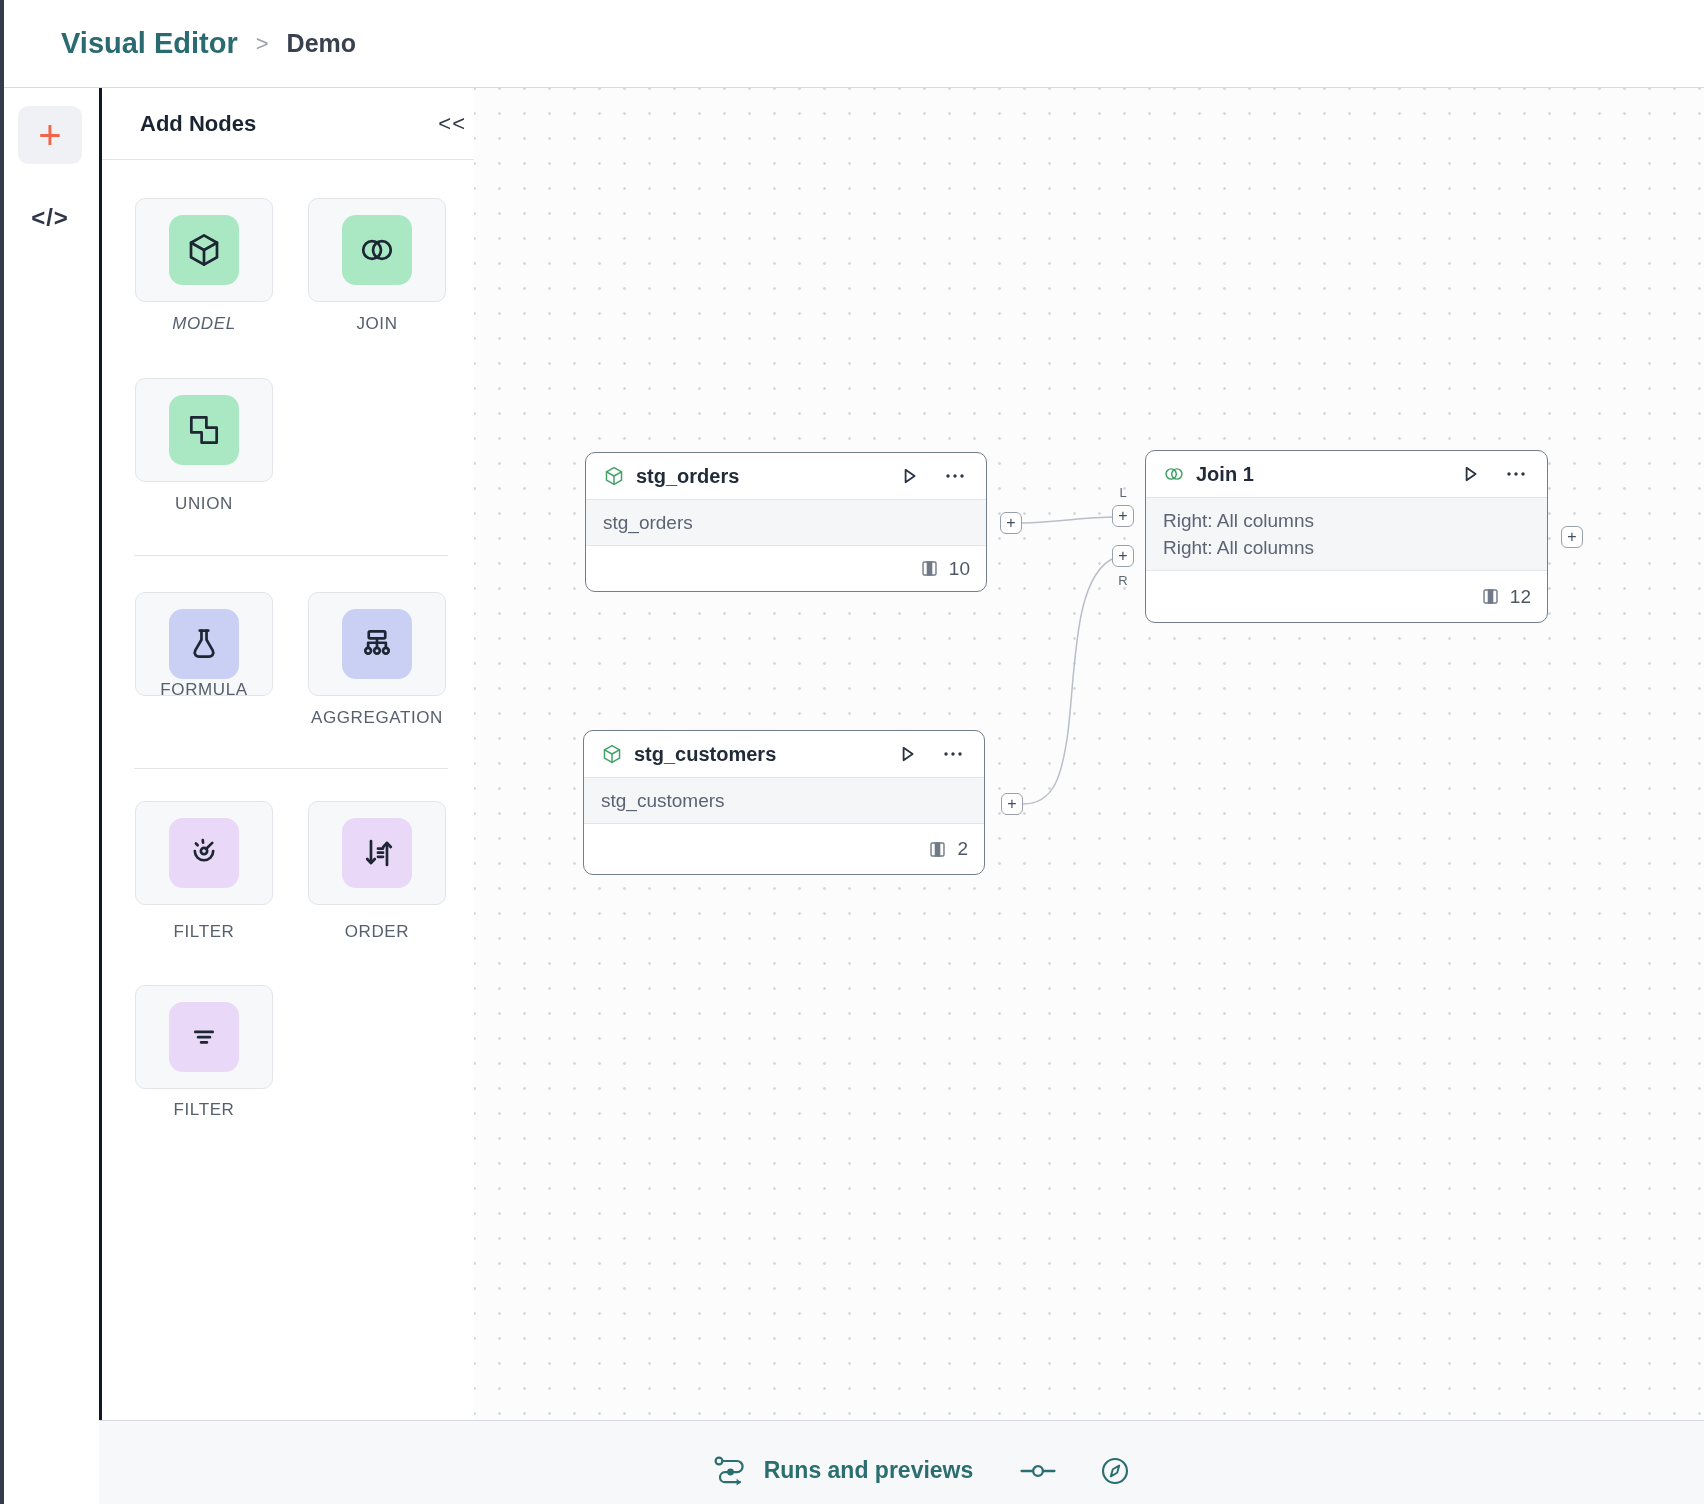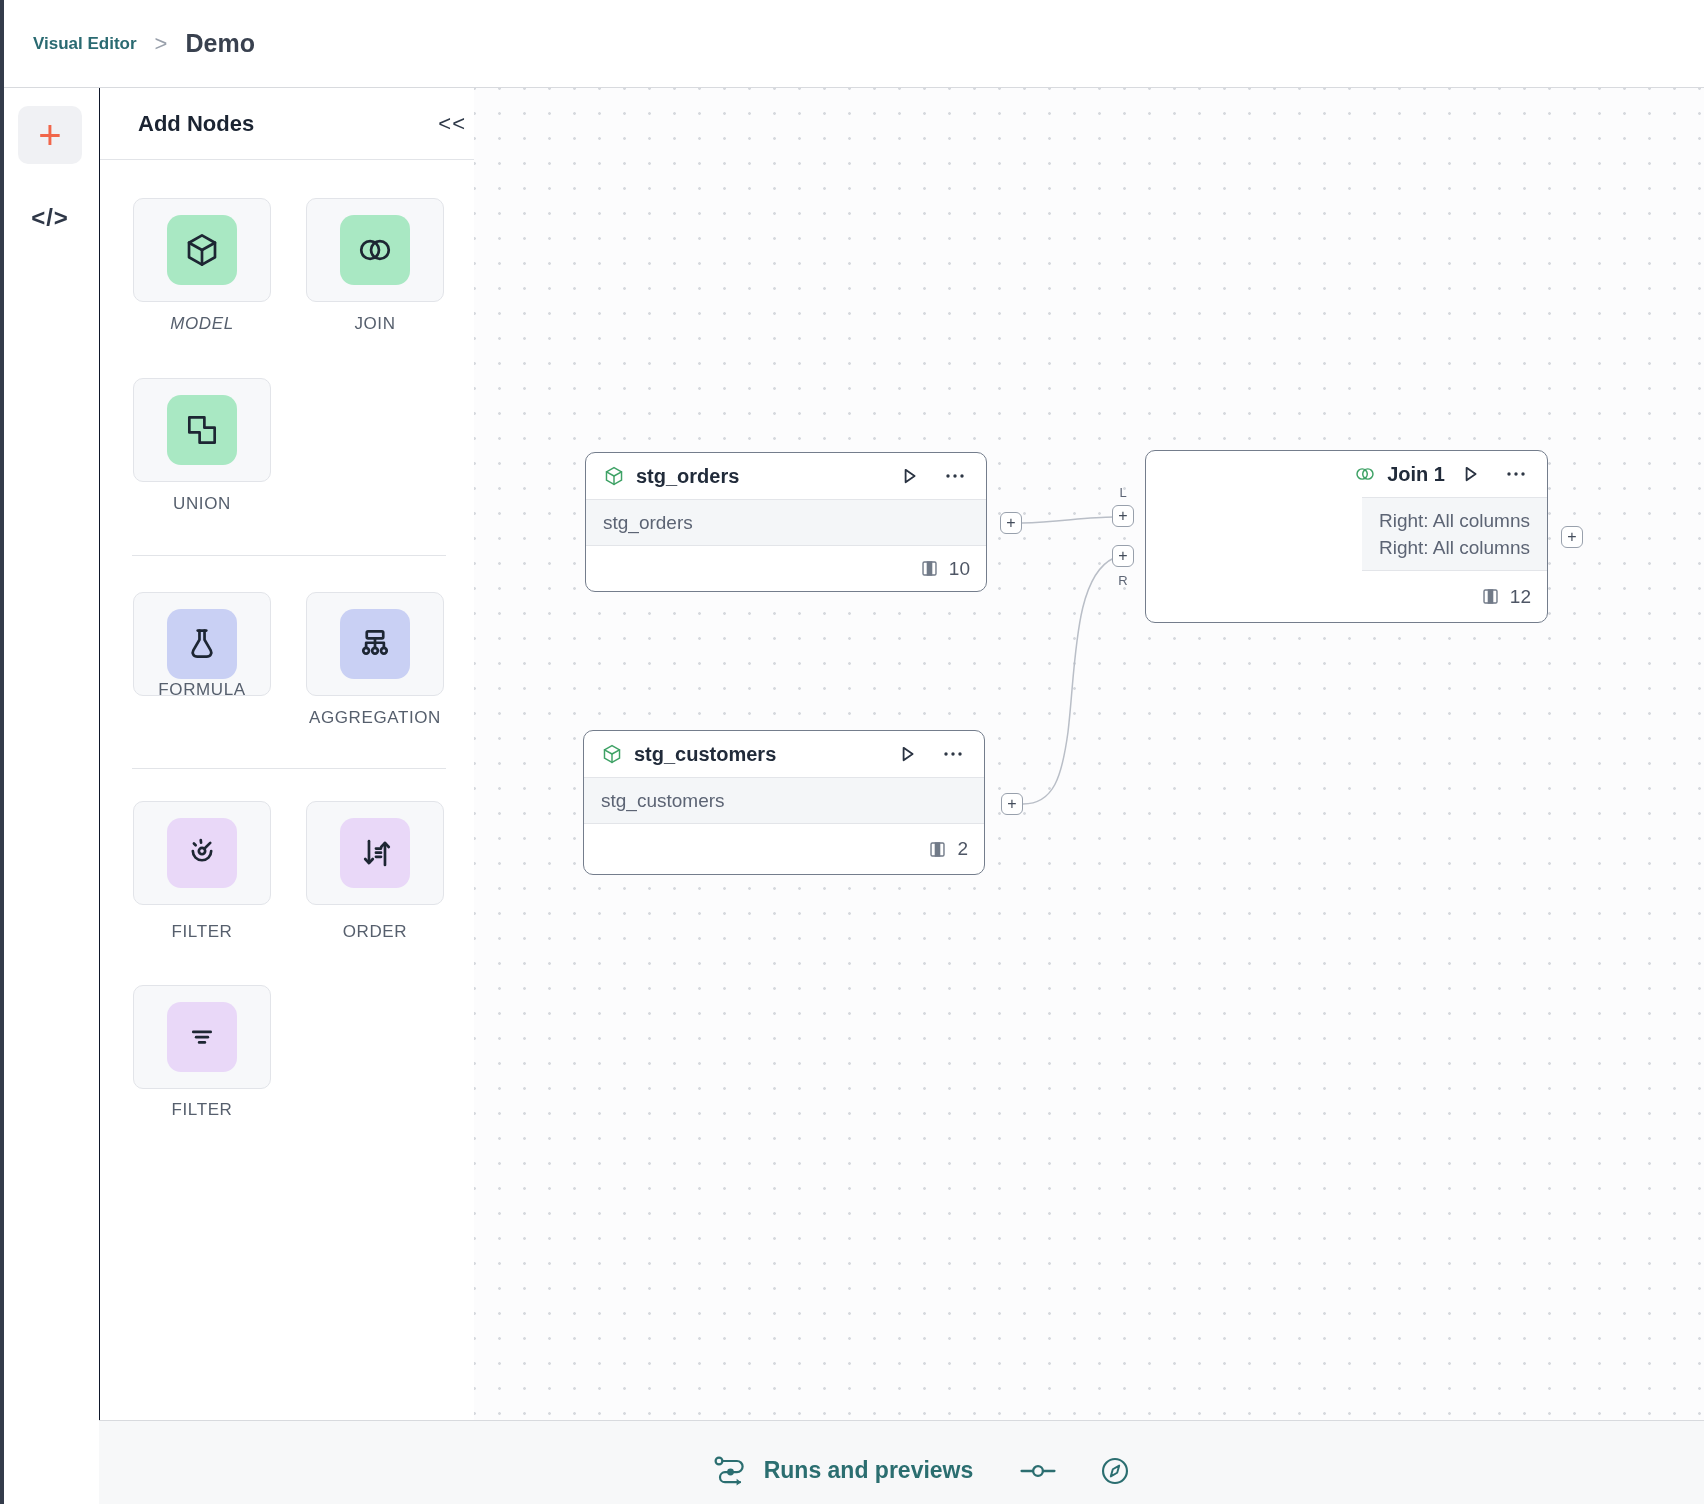--- a/index.html
+++ b/index.html
@@ -4,34 +4,34 @@
 <style>
   * { margin:0; padding:0; box-sizing:border-box; }
   html,body { width:1704px; height:1504px; background:#fff;
     font-family:"Liberation Sans", sans-serif; color:#222b3a; overflow:hidden; }
   #app { position:relative; width:1704px; height:1504px; background:#fff; }
 
   
   .leftline { position:absolute; left:0; top:0; width:4px; height:1504px; background:#343c4b; }
   .topbar { position:absolute; left:0; top:0; width:1704px; height:88px; background:#fff;
     border-bottom:1px solid #d8dade; display:flex; align-items:center; padding-left:33px; }
-  .crumb-section { font-size:17px; font-weight:700; color:#2a6a71; text-decoration:none; cursor:pointer; }
+  .crumb-section { font-size:29px; font-weight:700; color:#2a6a71; text-decoration:none; cursor:pointer;margin-left:28px; }
   .crumb-sep { font-size:22px; color:#99a0ab; margin:0 18px; font-weight:500; }
   .crumb-current { font-size:25px; font-weight:700; color:#39414f; }
 
   .rail-add { position:absolute; left:18px; top:106px; width:64px; height:58px; border:none;
     background:#f0f1f4; border-radius:10px; color:#f1664a; font-size:40px; font-weight:300;
     line-height:54px; cursor:pointer; }
   .rail-code { position:absolute; left:12px; top:196px; width:76px; height:44px; border:none; background:transparent;
     color:#2e3747; font-size:24px; font-weight:700; letter-spacing:1px; cursor:pointer;
     font-family:"Liberation Sans", sans-serif; }
 
   
   .panel { position:absolute; left:99px; top:88px; width:408px; height:1332px; background:#fff;
-    border-left:1px solid #0f172a; border-right:1px solid #dcdee2; }
+    border-left:3px solid #0f172a; border-right:1px solid #dcdee2; }
   .panel-header { position:absolute; left:0; top:0; width:100%; height:72px;
     border-bottom:1px solid #e2e4e8; display:flex; align-items:center;
     justify-content:space-between; padding:0 40px 0 38px; }
   .panel-title { font-size:22px; font-weight:700; color:#1b2432; }
   .panel-collapse { border:none; background:transparent; font-size:22px; color:#2f3949;
     letter-spacing:1px; cursor:pointer; font-family:"Liberation Sans", sans-serif; }
   .ncard { position:absolute; width:138px; height:104px; background:#f7f8fa; border:1px solid #e2e4e9;
     border-radius:10px; display:flex; align-items:center; justify-content:center; cursor:grab; }
   .nicon { width:70px; height:70px; border-radius:14px; display:flex; align-items:center; justify-content:center; }
   .nicon svg { width:38px; height:38px; stroke:#1d2633; stroke-width:1.7; fill:none;
@@ -274,21 +274,21 @@
       <div class="fn-body">stg_customers</div>
       <div class="fn-footer">
         <svg viewBox="0 0 24 24" fill="none" stroke="#717a88" stroke-width="1.6">
             <rect x="4.6" y="4.6" width="14.8" height="14.8" rx="1.5"></rect>
             <rect x="9.6" y="4.6" width="4.8" height="14.8" fill="#717a88"></rect>
           </svg>
         <span>2</span>
       </div>
     </div>
 
-    <div class="flownode" style="left:671px; top:362px; width:403px; height:173px;align-items:flex-end;">
+    <div class="flownode" style="left:671px; top:362px; width:403px; height:173px;">
       <div class="fn-header">
         <span class="typeicon">
           <svg viewBox="0 0 24 24">
               <circle cx="8.9" cy="12" r="5.6"></circle>
               <circle cx="15.1" cy="12" r="5.6"></circle>
             </svg>
         </span>
         <span class="fn-title">Join 1</span>
         <span class="fn-actions">
           <button class="iconbtn">

